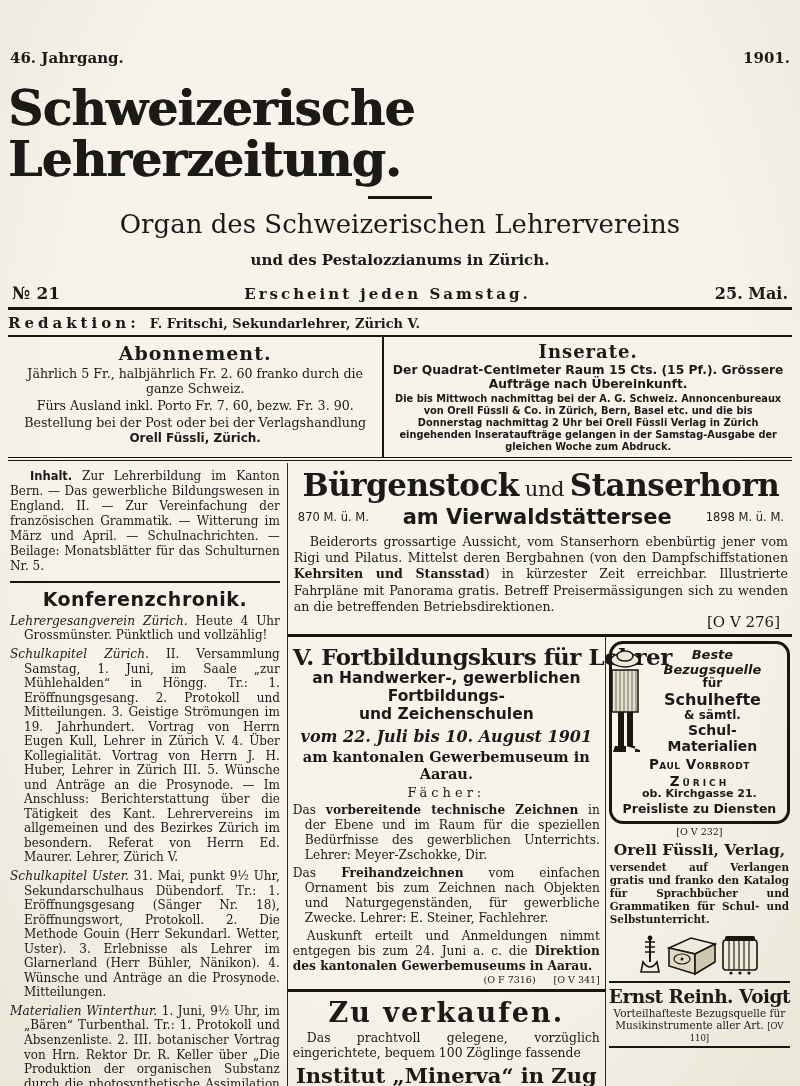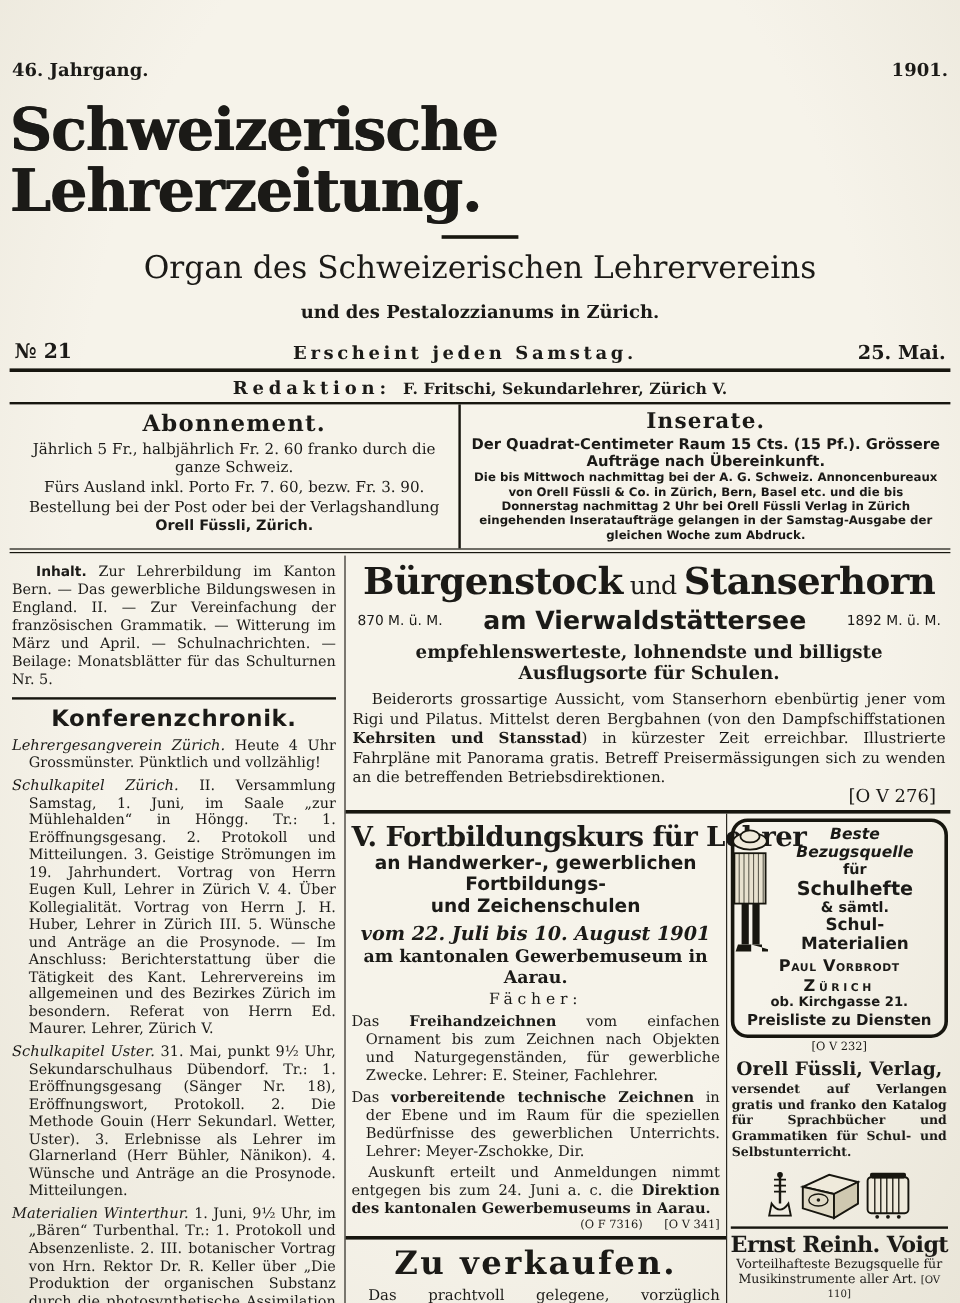--- a/index.html
+++ b/index.html
@@ -13,21 +13,21 @@
   .masthead { text-align:left; font-size:49px; font-weight:bold; letter-spacing:-1px; margin-top:16px; line-height:1.05;
               text-shadow:0.6px 0 0 #1b1a17; }
   .mast-rule { width:64px; border-top:3px solid #17160f; margin:10px auto 2px auto; }
   .organ1 { text-align:center; font-size:26px; margin-top:10px; }
   .organ2 { text-align:center; font-size:15px; font-weight:bold; margin-top:12px; }
   .issuerow { display:flex; justify-content:space-between; align-items:flex-end; margin-top:14px;
               border-bottom:3px solid #17160f; padding:0 4px 4px 4px; }
   .issuerow .no { font-size:17px; font-weight:bold; }
   .issuerow .mid { font-size:15px; font-weight:bold; letter-spacing:3px; }
   .issuerow .date { font-size:16px; font-weight:bold; }
-  .redrow { text-align:center; font-size:13px; padding:4px 0 3px 0; border-bottom:2px solid #17160f; }
+  .redrow { text-align:left; font-size:13px; padding:4px 0 3px 0; border-bottom:2px solid #17160f; }
   .redrow .rlabel { font-weight:bold; font-size:15px; letter-spacing:4px; margin-right:6px; }
   .redrow .rval { font-weight:bold; }
 
   
   .infoband { display:flex; border-bottom:4px double #17160f; }
   .abox { width:48%; text-align:center; padding:5px 6px 6px 6px; border-right:2px solid #17160f; }
   .abox h3 { font-size:19px; letter-spacing:1px; }
   .abox .l { font-size:12.6px; margin-top:2px; }
   .ibox { width:52%; padding:4px 8px 4px 8px; text-align:center; }
   .ibox h3 { font-size:18px; letter-spacing:1px; }
@@ -186,43 +186,42 @@
 
     <div class="rightcol">
 
       <div class="buerg">
         <div class="t">
           <span>Bürgenstock</span><span class="und">und</span><span>Stanserhorn</span>
         </div>
         <div class="altrow">
           <span class="alt">870 M. ü. M.</span>
           <span class="sub">am Vierwaldstättersee</span>
-          <span class="alt">1892 M. ü. M.</span>
-        </div>
-        <div class="boldline">empfehlenswerteste, lohnendste und billigste Ausflugsorte für Schulen.</div>
+          <span class="alt">1898 M. ü. M.</span>
+        </div>
         <p class="body"><span>Beiderorts grossartige Aussicht, vom Stanserhorn ebenbürtig jener vom Rigi und Pilatus.  Mittelst deren Bergbahnen (von den Dampfschiffstationen </span><b>Kehrsiten und Stansstad</b><span>) in kürzester Zeit erreichbar.  Illustrierte Fahrpläne mit Panorama gratis.  Betreff Preisermässigungen sich zu wenden an die betreffenden Betriebsdirektionen.</span></p>
         <div class="ref">[O V 276]</div>
       </div>
 
       <div class="subrow">
 
         <div class="midcol">
 
           <div class="kurs">
             <div class="t">V. Fortbildungskurs für Lehrer</div>
             <div class="s1">an Handwerker-, gewerblichen Fortbildungs-</div>
             <div class="s2">und Zeichenschulen</div>
             <div class="dates">vom 22. Juli bis 10. August 1901</div>
             <div class="loc">am kantonalen Gewerbemuseum in Aarau.</div>
             <div class="fach">Fächer:</div>
             <div>
 
+                <p class="subj"><span>Das </span><b>vorbereitende technische Zeichnen</b><span> in der Ebene und im Raum für die speziellen Bedürfnisse des gewerblichen Unterrichts. Lehrer: Meyer-Zschokke, Dir.</span></p>
+
                 <p class="subj"><span>Das </span><b>Freihandzeichnen</b><span> vom einfachen Ornament bis zum Zeichnen nach Objekten und Naturgegenständen, für gewerbliche Zwecke. Lehrer: E. Steiner, Fachlehrer.</span></p>
-
-                <p class="subj"><span>Das </span><b>vorbereitende technische Zeichnen</b><span> in der Ebene und im Raum für die speziellen Bedürfnisse des gewerblichen Unterrichts. Lehrer: Meyer-Zschokke, Dir.</span></p>
               </div>
             <p class="info"><span>Auskunft erteilt und Anmeldungen nimmt entgegen bis zum 24. Juni a. c. die </span><b>Direktion des kantonalen Gewerbemuseums in Aarau.</b></p>
             <div class="refrow">
               <span>(O F 7316)</span>
               <span>[O V 341]</span>
             </div>
           </div>
 
           <div class="minerva">
             <div class="t">Zu verkaufen.</div>

